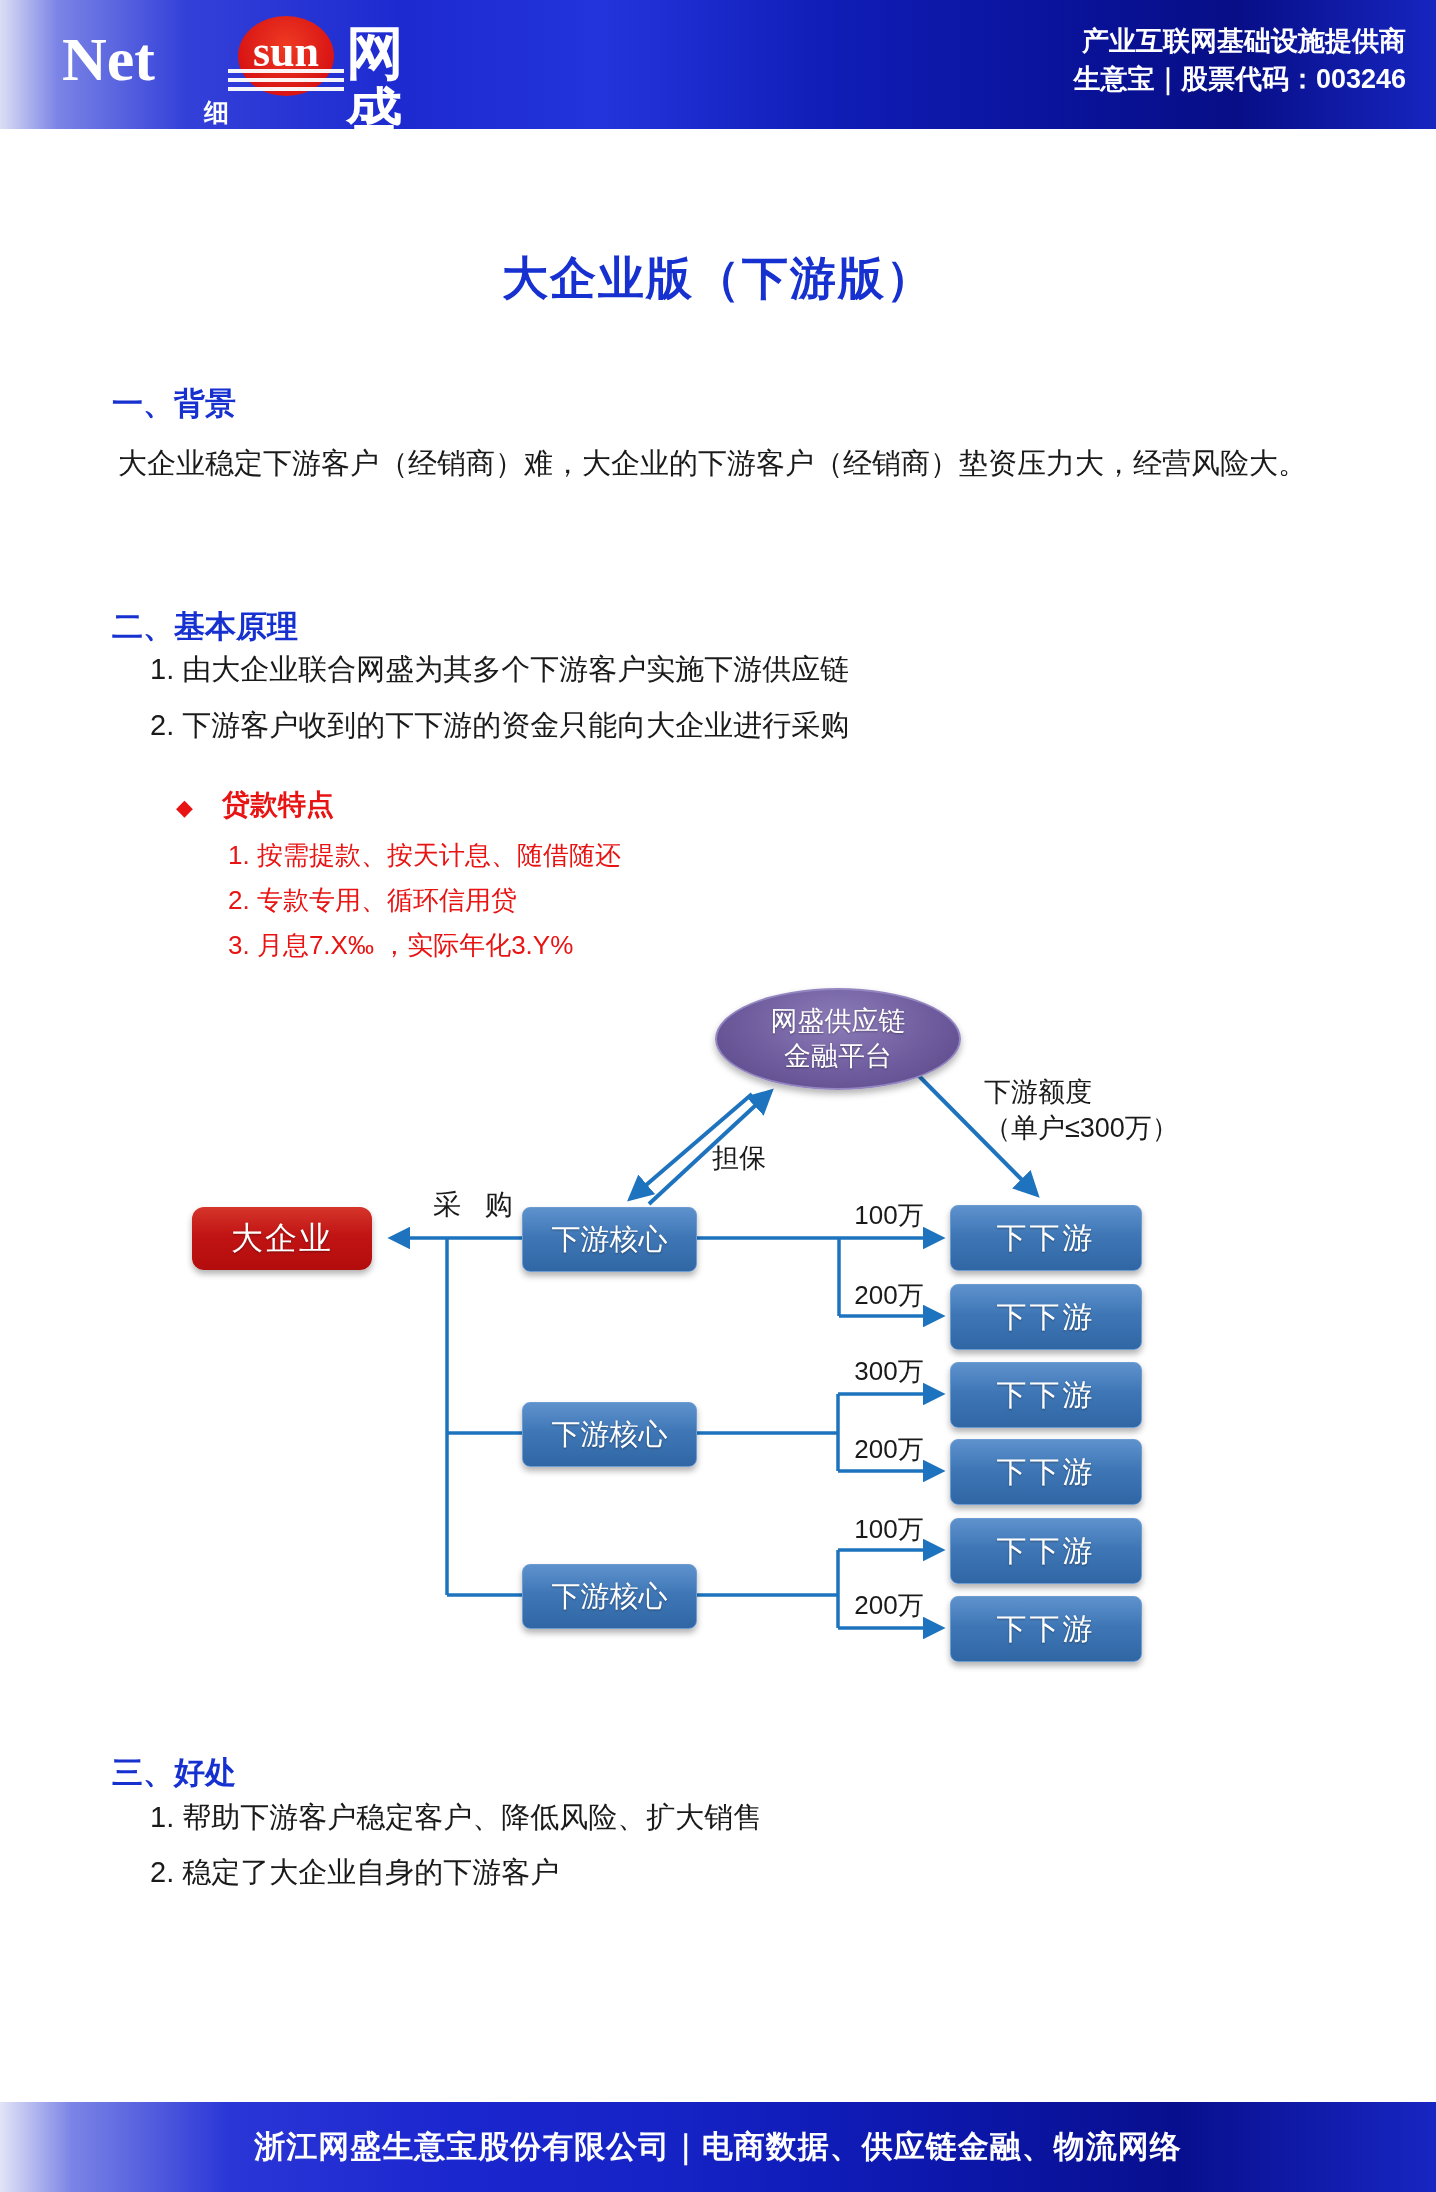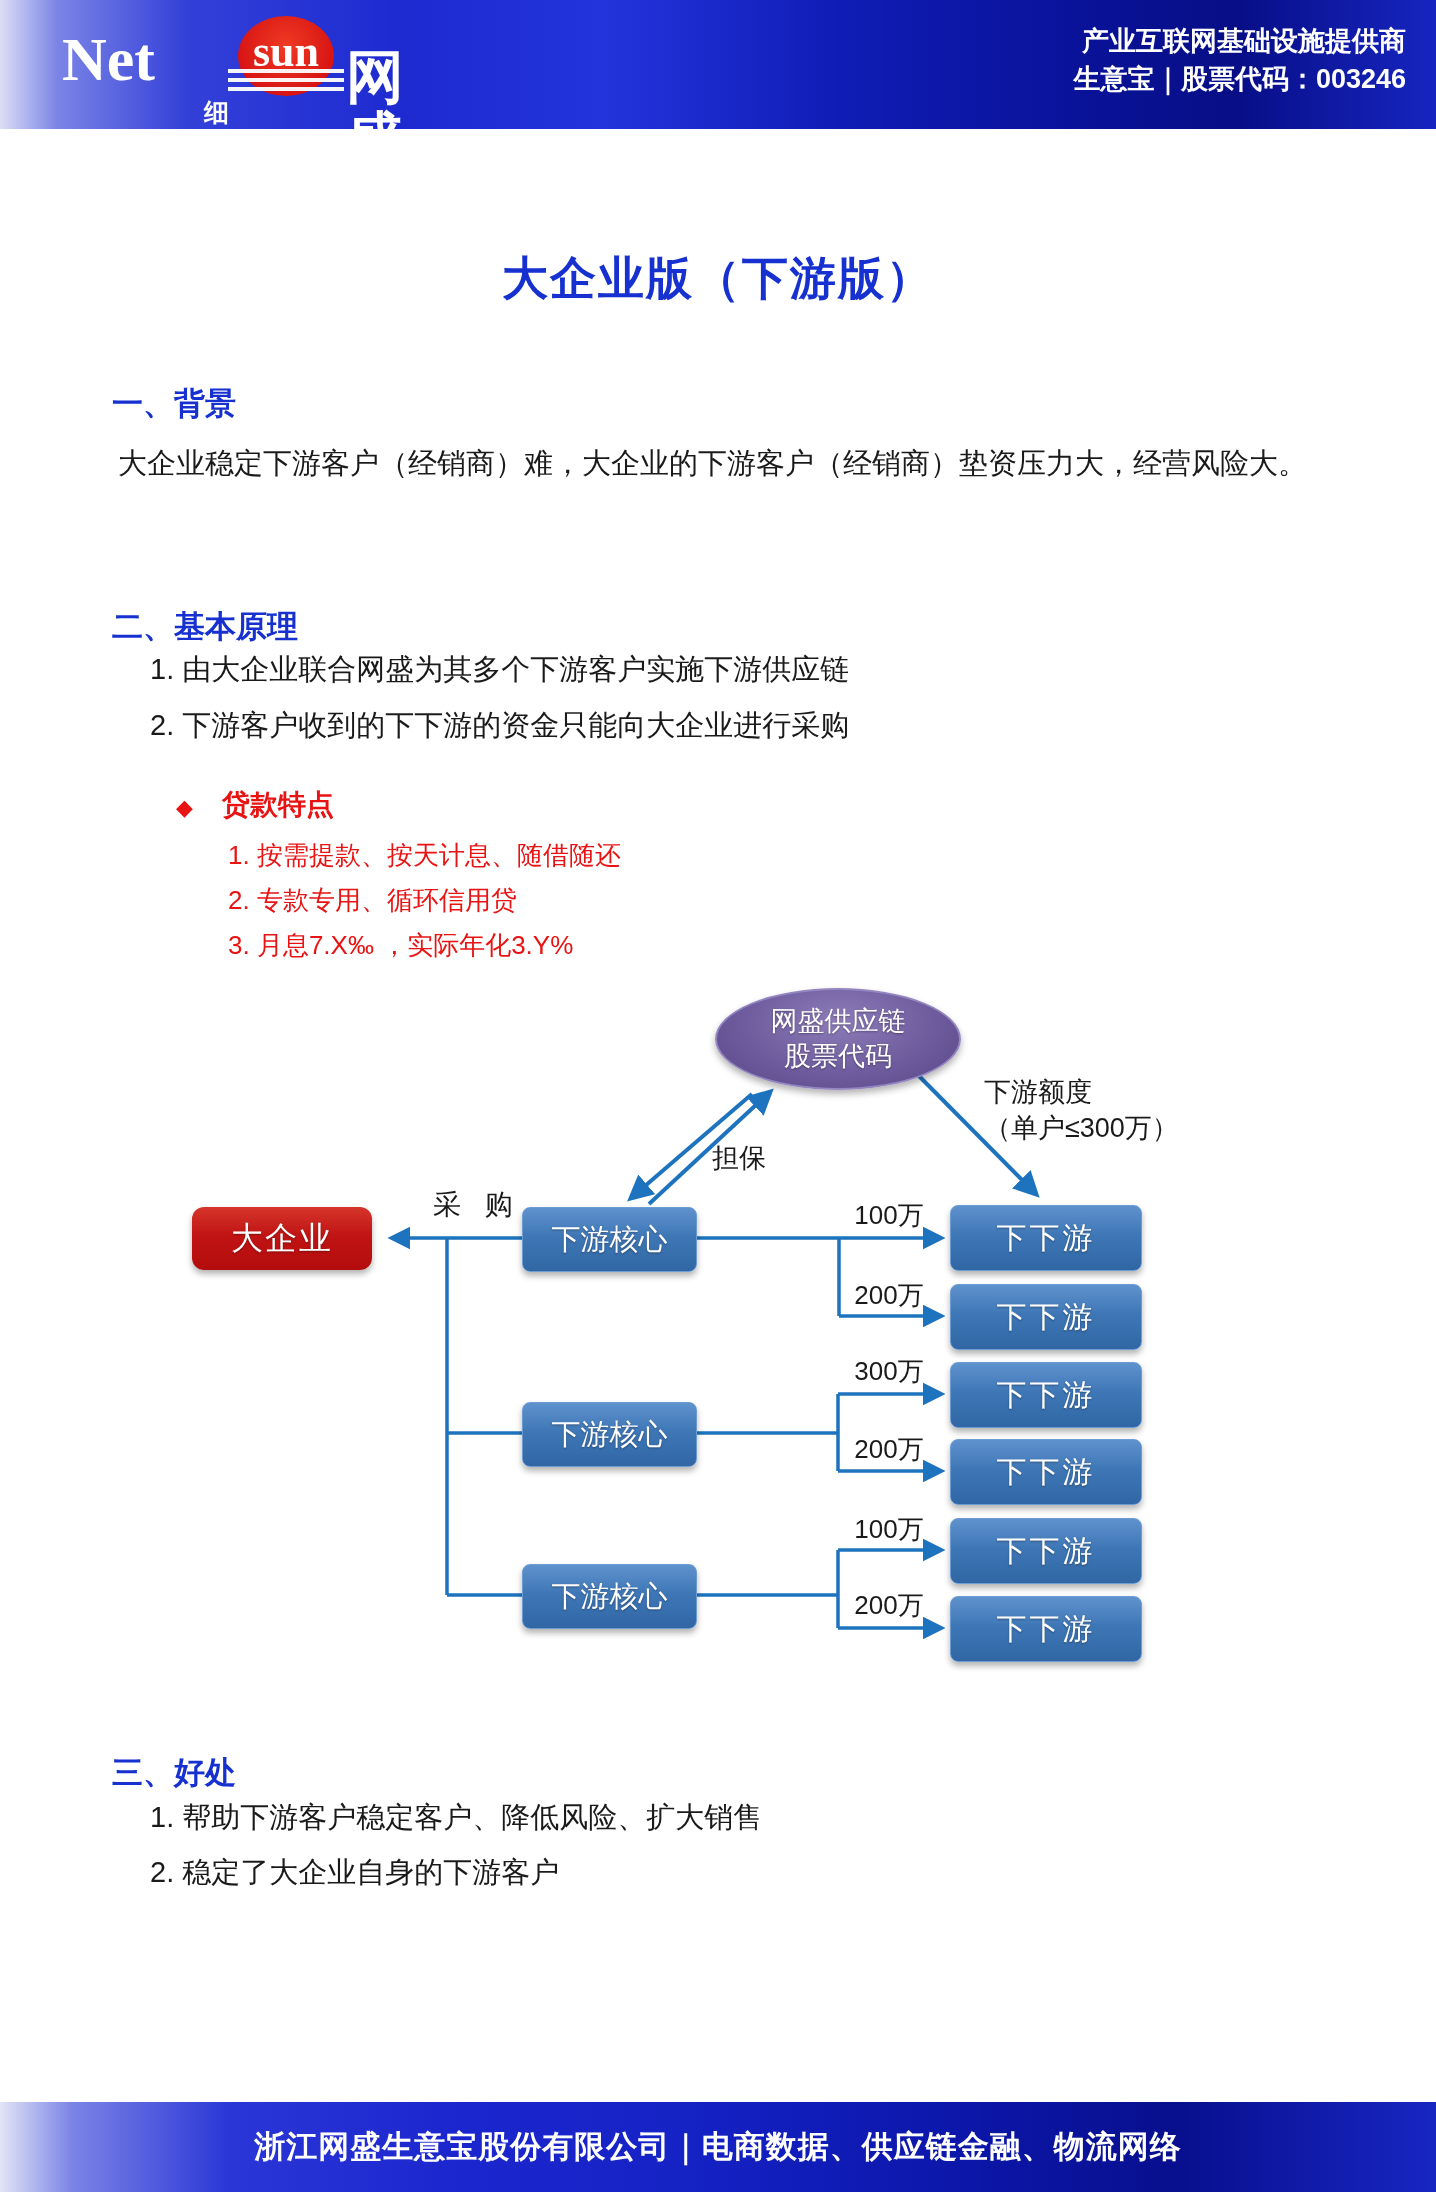--- a/index.html
+++ b/index.html
@@ -14,21 +14,21 @@
   }
   .logo{position:absolute;left:62px;top:14px;height:100px;}
   .logo-net{position:absolute;left:0;top:14px;font-family:"Liberation Serif","DejaVu Serif",serif;
     font-weight:bold;color:#ffffff;font-size:62px;line-height:62px;}
   .sun{position:absolute;left:176px;top:2px;width:96px;height:80px;border-radius:50%;
     background:radial-gradient(circle at 50% 38%,#ef3b23 0%,#d81414 70%,#c10f0f 100%);}
   .sun::after{content:"";position:absolute;left:-10%;right:-10%;bottom:4%;height:36%;
     background:repeating-linear-gradient(180deg,transparent 0 5px,rgba(255,255,255,.95) 5px 9px);}
   .sun-text{position:absolute;left:0;right:0;top:10px;text-align:center;
     font-family:"Liberation Serif","DejaVu Serif",serif;font-weight:bold;color:#ffffff;font-size:44px;}
-  .logo-cn{position:absolute;left:284px;top:8px;color:#ffffff;font-weight:bold;font-size:58px;line-height:62px;letter-spacing:2px;margin-top:24px;}
+  .logo-cn{position:absolute;left:284px;top:8px;color:#ffffff;font-weight:bold;font-size:58px;line-height:62px;letter-spacing:2px;}
   .logo-tagline{position:absolute;left:142px;top:82px;color:#ffffff;font-size:25px;letter-spacing:4px;font-weight:bold;}
   .top-right{position:absolute;right:30px;top:22px;text-align:right;color:#ffffff;
     font-weight:bold;font-size:27px;line-height:38px;}
   
   .doc-title{position:absolute;left:0;top:248px;width:1436px;text-align:center;
     color:#1631cf;font-weight:bold;font-size:46px;letter-spacing:2px;}
   .sec-heading{position:absolute;color:#1631cf;font-weight:bold;font-size:31px;}
   .body-par{position:absolute;left:88px;width:1272px;font-size:29px;line-height:66px;text-indent:30px;}
   .num-item{position:absolute;left:150px;font-size:29px;}
   .loan-bullet{position:absolute;left:176px;top:795px;color:#e81313;font-size:22px;}
@@ -128,21 +128,21 @@
         <path d="M649,1204 L770,1092" marker-end="url(#arr)"></path>
 
         <path d="M917,1074 L1036,1194" marker-end="url(#arr)"></path>
       </g>
     </g>
   </svg>
 
   <div class="node node-ellipse">
     <div>
       <div>网盛供应链</div>
-      <div>股票代码</div>
+      <div>金融平台</div>
     </div>
   </div>
 
   <div class="dg-label" style="left:712px;top:1140px;">担保</div>
   <div class="dg-label" style="left:984px;top:1074px;line-height:1.35;">
     <div>下游额度</div>
     <div>（单户≤300万）</div>
   </div>
   <div class="dg-label" style="left:405px;top:1186px;font-size:28px;letter-spacing:8px;margin-left:28px;">采 购</div>
 

